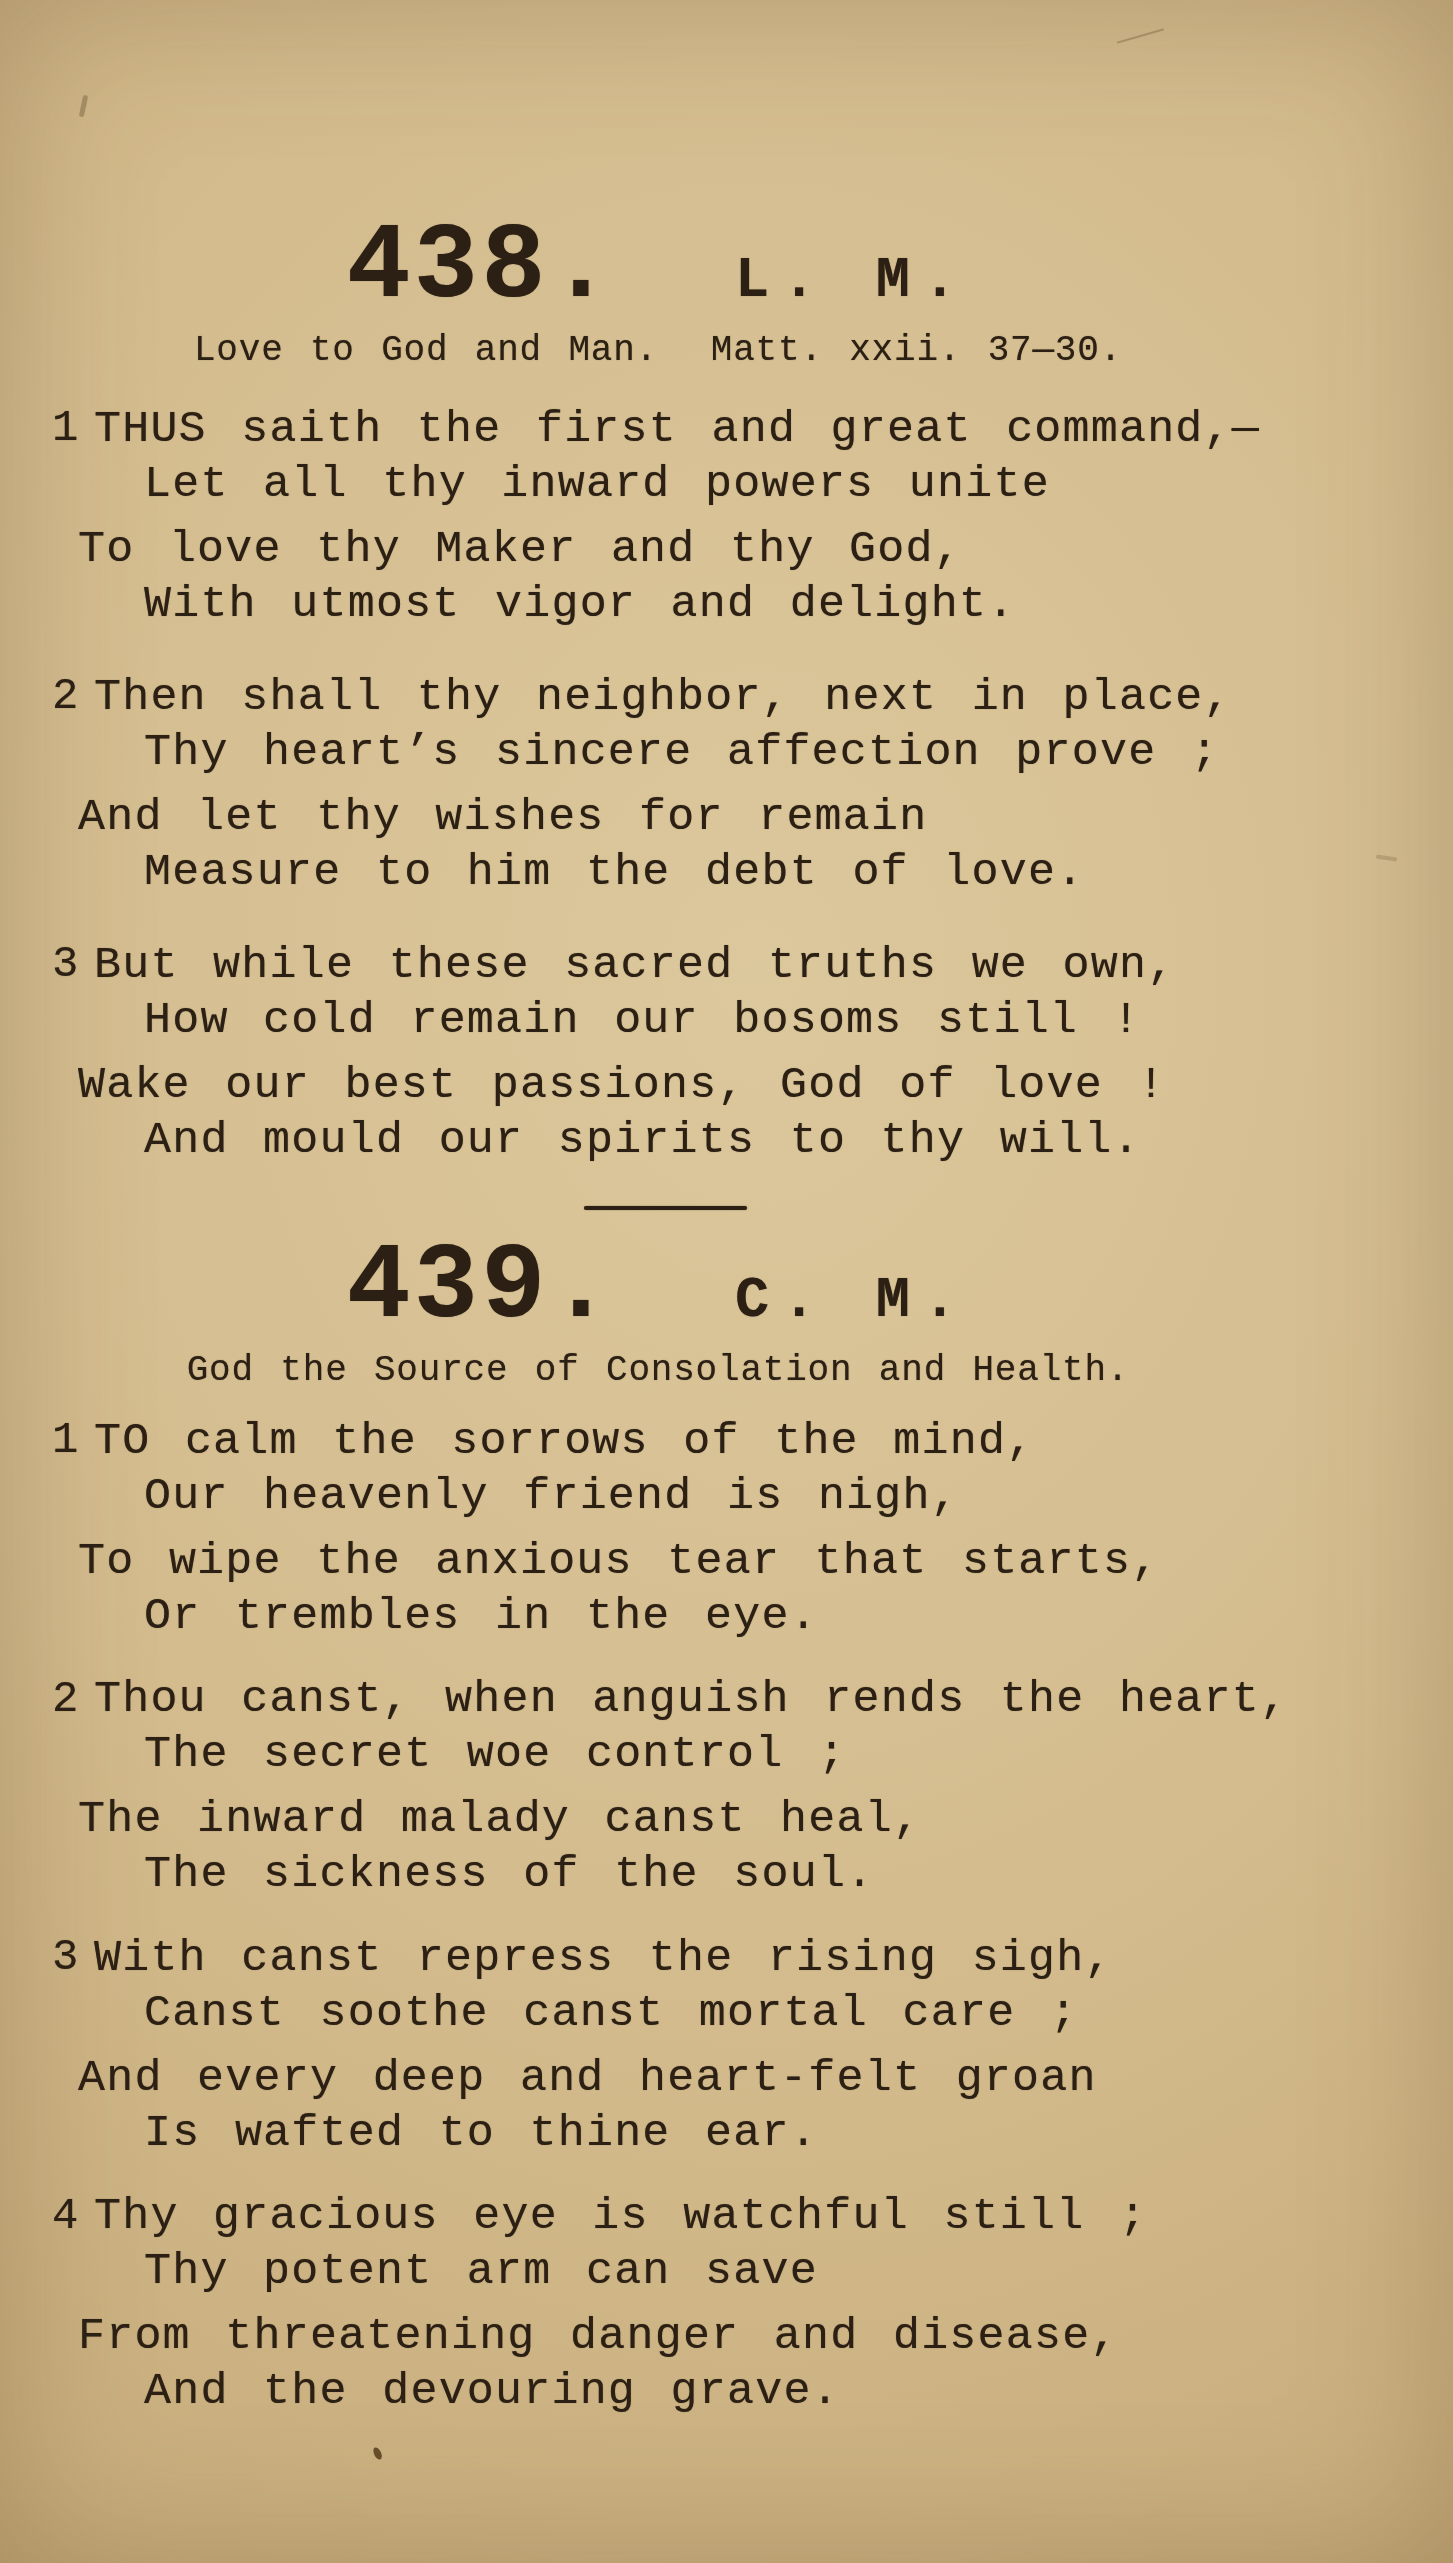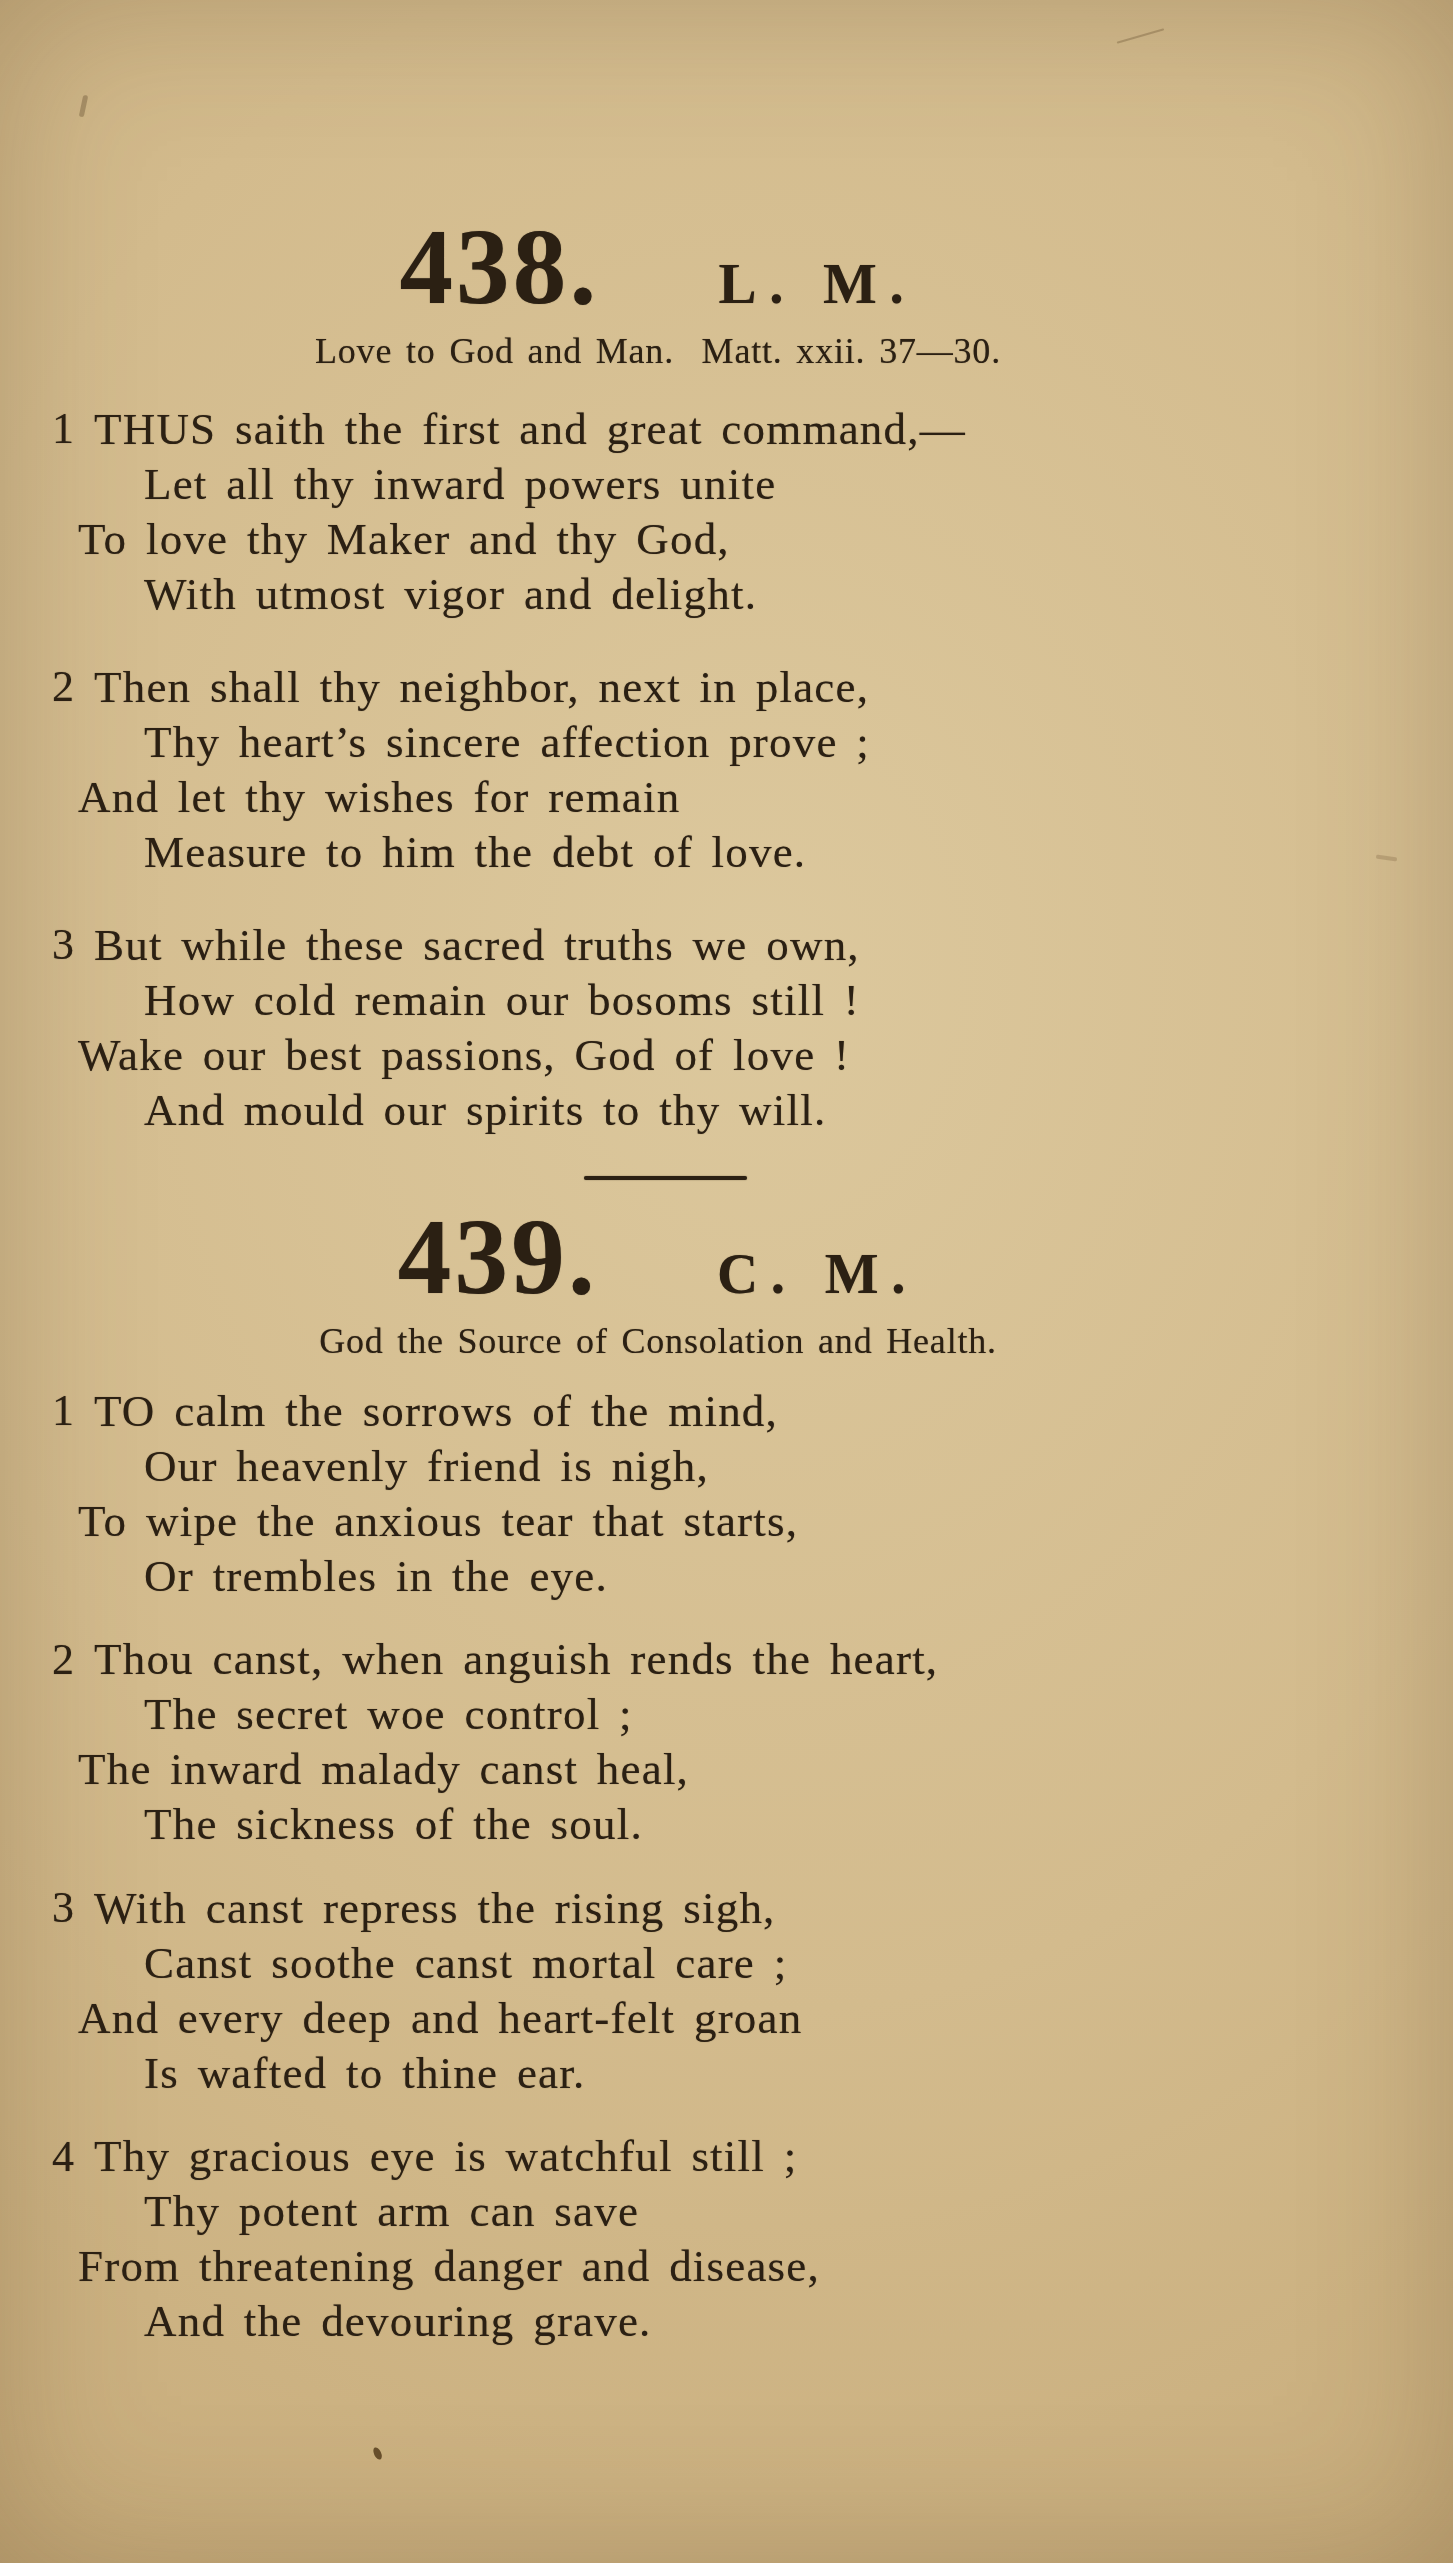--- a/index.html
+++ b/index.html
@@ -13,20 +13,21 @@
     height: 2563px;
     overflow: hidden;
     font-family: "Liberation Serif", "DejaVu Serif", serif;
     color: #2b2013;
     background: radial-gradient(ellipse 130% 90% at 52% 38%,
                 #dcc89d 0%, #d3bb8d 45%, #c9ae7d 75%, #bda06d 100%);
     box-shadow: inset 0 0 151px rgba(90, 66, 35, 0.28);
   }
   .ink {
     text-shadow: 0 0 1px rgba(43, 32, 19, 0.5);
+    font-family: Liberation Mono, monospace;
   }
   
   .hymn-heading {
     display: flex;
     justify-content: center;
     align-items: baseline;
     gap: 119px;
     width: 1316px;
     line-height: 1;
   }
@@ -68,21 +69,21 @@
     margin: 0;
     font-size: 45px;
     height: 55px;
     line-height: 55px;
     letter-spacing: 1.2px;
     word-spacing: 6.3px;
     white-space: pre;
   }
   .vl1 { margin-left: 94px; }
   .vl2, .vl4 { margin-left: 144px; }
-  .vl3 { margin-left: 78px; }
+  .vl3 { margin-left: 78px; margin-top: 10px; }
   
   .divider {
     width: 163px;
     height: 4.8px;
     margin: 11px 0 0 584px;
     background: #2b2013;
     border-radius: 2.4px;
     box-shadow: 0 0 1.2px rgba(43, 32, 19, 0.7);
   }
   

